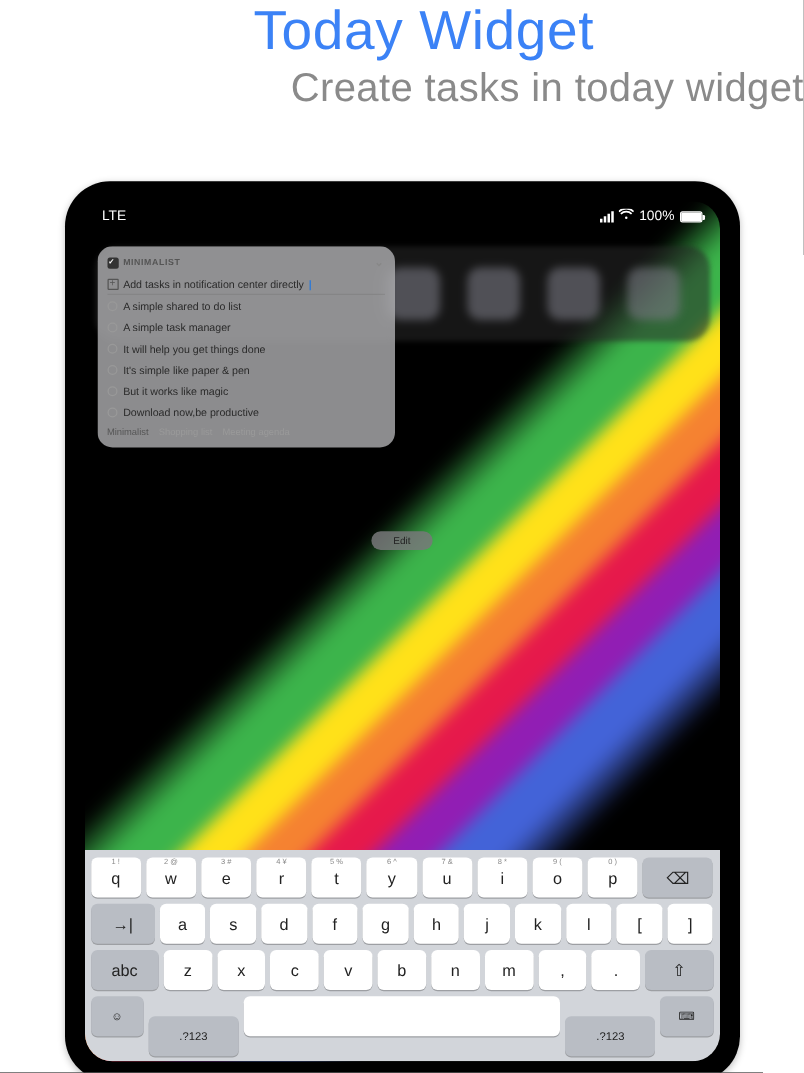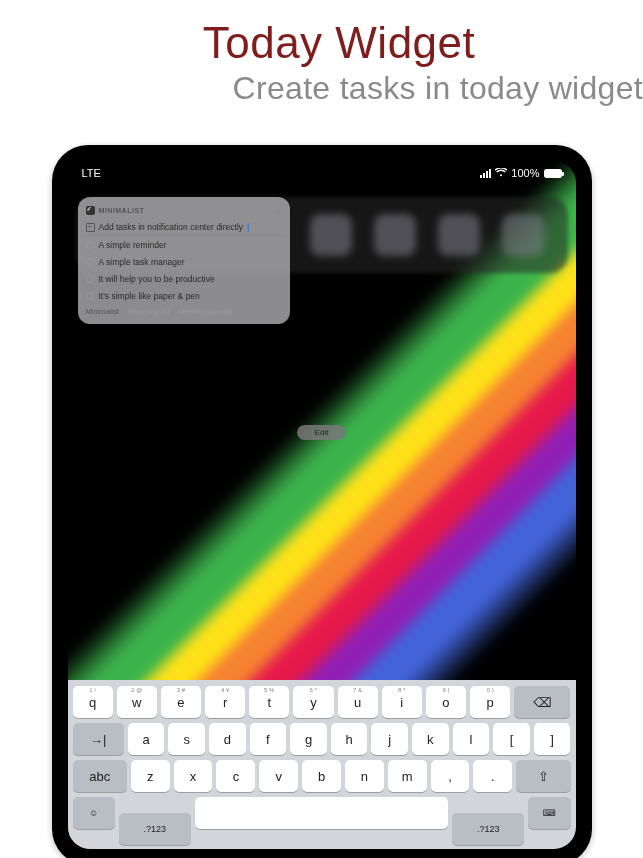--- a/index.html
+++ b/index.html
@@ -8,22 +8,21 @@
     height: 858px;
     background: #fff;
     font-family: -apple-system, "Helvetica Neue", Arial, sans-serif;
     overflow: hidden;
     position: relative;
   }
   .title {
     text-align: center;
     font-size: 44px;
     font-weight: 400;
-    color: #7f1d1d;
-    margin-top: 18px;
+    color: #3b82f6;
     letter-spacing: 0.5px;
     padding-left: 35px;
   }
   .subtitle {
     text-align: right;
     font-size: 32px;
     font-weight: 300;
     color: #8a8a8a;
     margin-top: 2px;
     letter-spacing: 0.3px;
@@ -111,21 +110,21 @@
   .dock .appicon {
     width:42px;height:42px;border-radius:10px;
     background: rgba(120,120,130,.6);
     filter: blur(3px);
   }
 
   
   .widget {
     position: absolute;
     top: 36px; left: 10px;
-    width: 212px;
+    width: 238px;
     background: rgba(180,180,182,.78);
     border-radius: 12px;
     padding: 6px 8px 8px 8px;
     font-size: 8.5px;
     color: #2a2a2a;
     z-index: 10;
     backdrop-filter: blur(4px);
   }
   .widget-header{
     display:flex;align-items:center;gap:4px;
@@ -253,33 +252,41 @@
         <span class="chev">⌄</span>
       </div>
       <div class="add-row">
         <span class="plus"></span>
         <span>Add tasks in notification center directly</span>
           <span class="cursor">|</span>
       </div>
       <div id="task-list">
           <div class="task">
             <span class="circle"></span>
-            <span>A simple reminder</span>
+            <span>A simple shared to do list</span>
           </div>
           <div class="task">
             <span class="circle"></span>
             <span>A simple task manager</span>
           </div>
           <div class="task">
             <span class="circle"></span>
-            <span>It will help you to be productive</span>
+            <span>It will help you get things done</span>
           </div>
           <div class="task">
             <span class="circle"></span>
             <span>It's simple like paper &amp; pen</span>
+          </div>
+          <div class="task">
+            <span class="circle"></span>
+            <span>But it works like magic</span>
+          </div>
+          <div class="task">
+            <span class="circle"></span>
+            <span>Download now,be productive</span>
           </div>
         </div>
       <div class="tags">
         <span>Minimalist</span>
         <span class="dim">Shopping list</span>
         <span class="dim">Meeting agenda</span>
       </div>
     </div>
     <div class="edit-pill">Edit</div>
 

